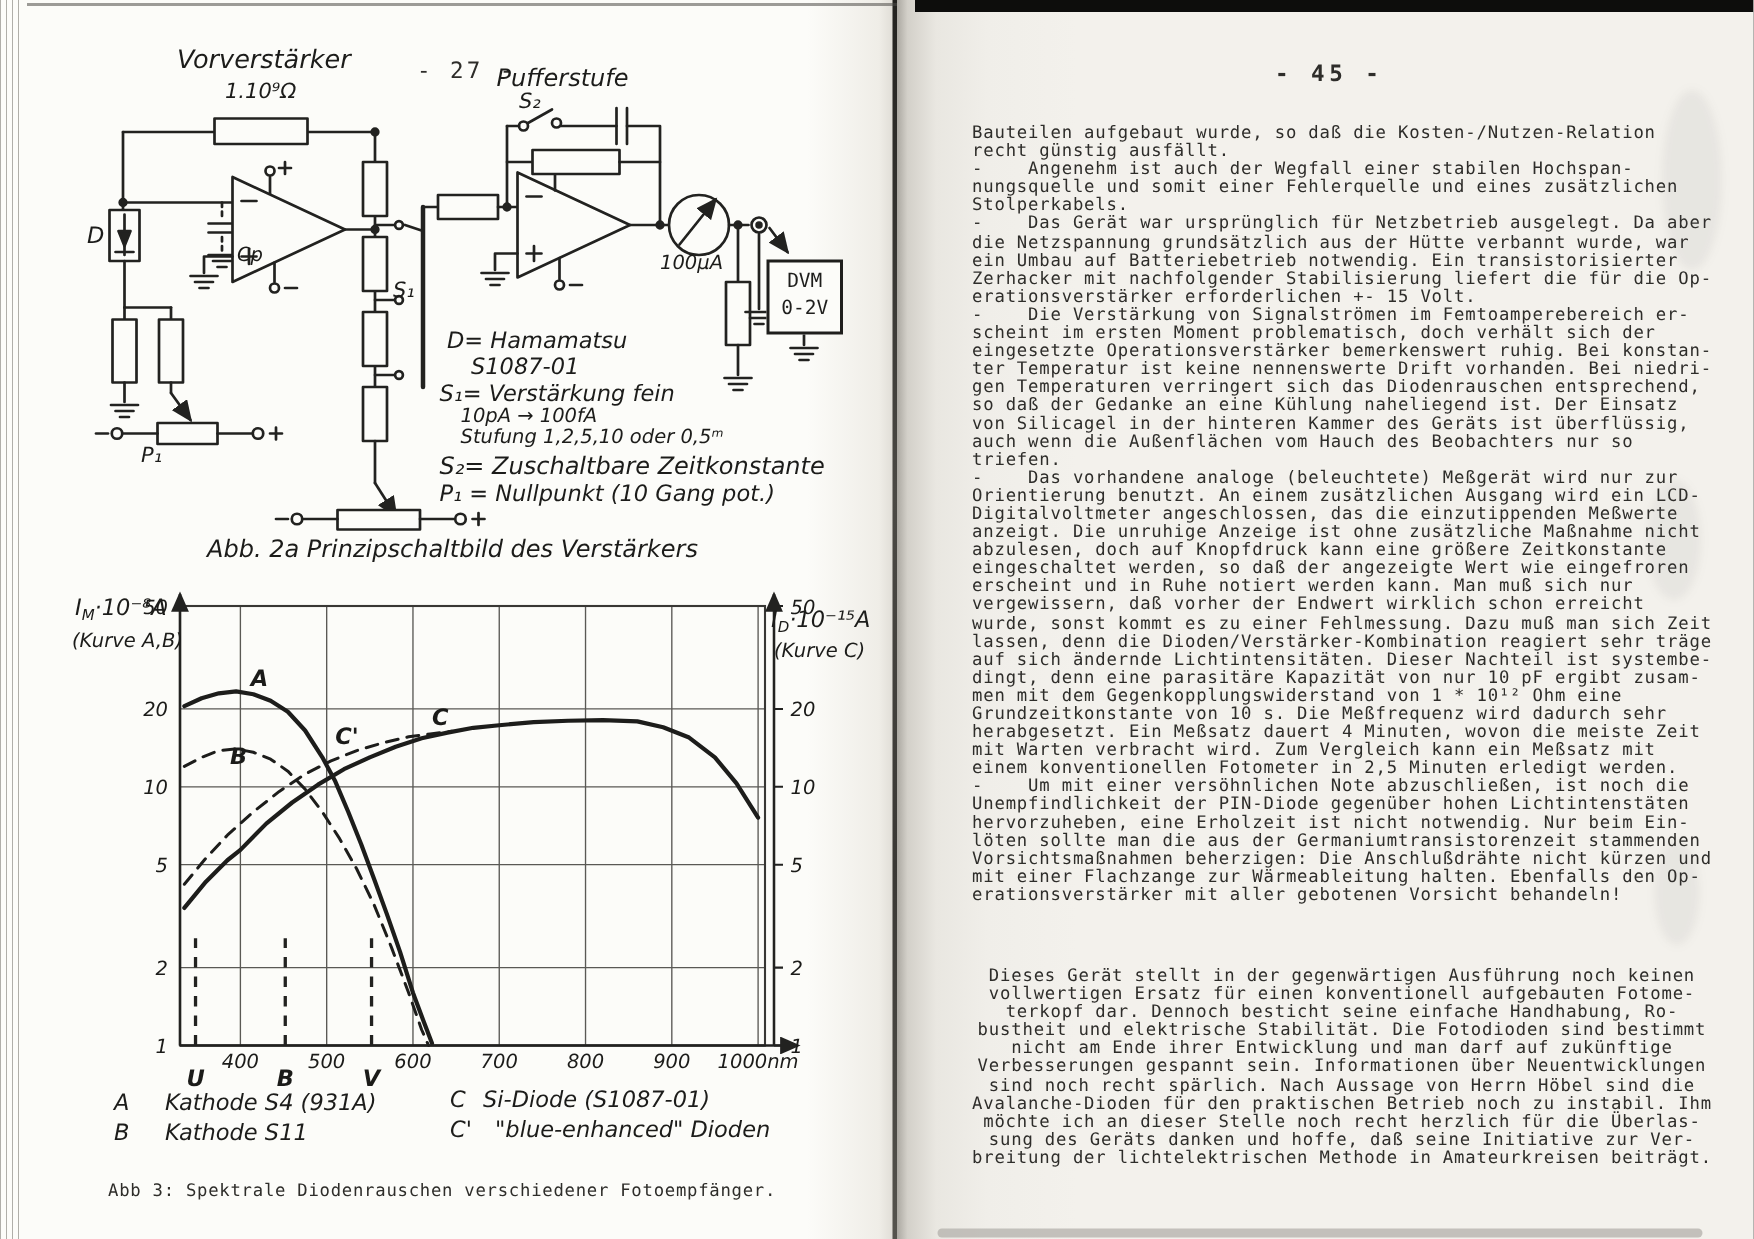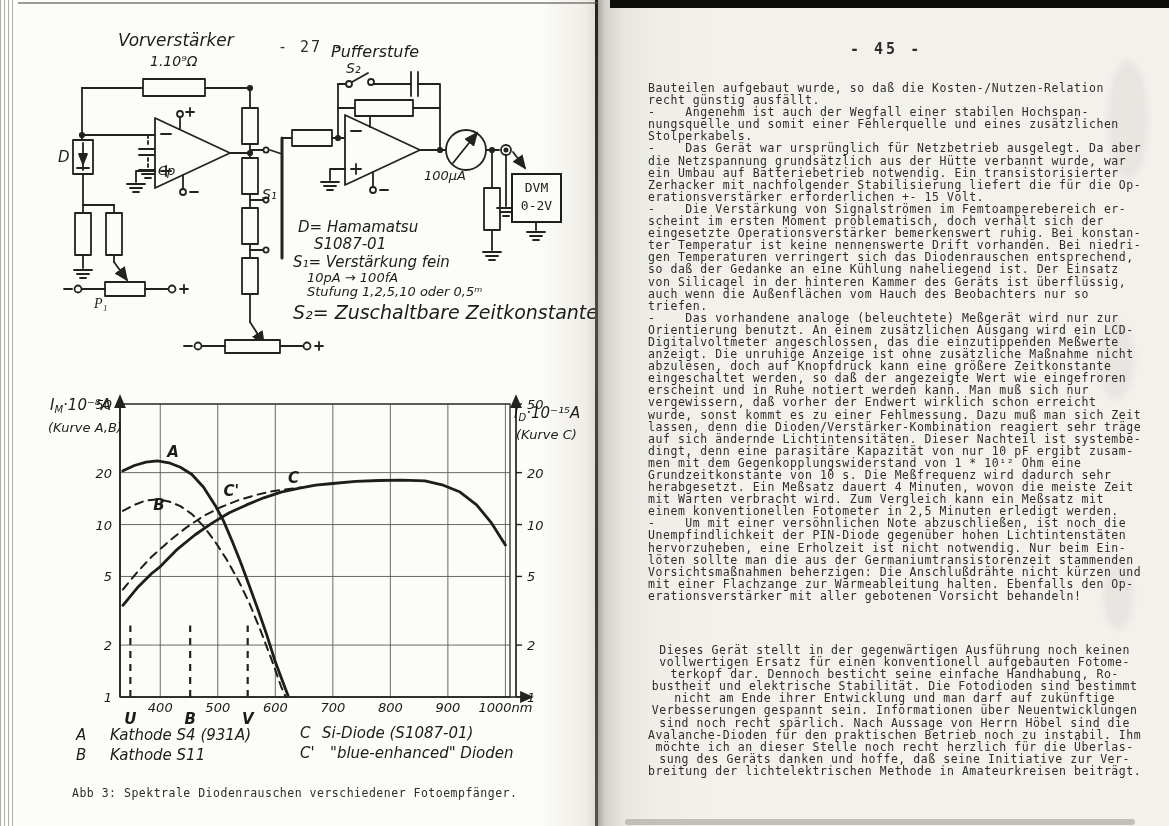--- a/index.html
+++ b/index.html
@@ -161,33 +161,35 @@
     </svg>
 
     <div class="hw" style="left:118px;top:30px;font-size:17px;">Vorverstärker</div>
     <div class="hw" style="left:150px;top:53px;font-size:14px;">1.10⁹Ω</div>
     <div class="tw" style="left:278px;top:38px;font-size:15px;letter-spacing:2px;">- 27 -</div>
     <div class="hw" style="left:331px;top:42px;font-size:16px;">Pufferstufe</div>
     <div class="hw" style="left:346px;top:60px;font-size:14px;">S₂</div>
     <div class="hw" style="left:58px;top:148px;font-size:15px;">D</div>
     <div class="hw" style="left:158px;top:163px;font-size:13px;">Cp</div>
     <div class="hw" style="left:262px;top:186px;font-size:14px;">S₁</div>
-    <div class="hw" style="left:424px;top:168px;font-size:13px;">100µA</div>
+    <div class="hw" style="left:440px;top:168px;font-size:13px;">100µA</div>
     <div id="dvm-box" class="abs">
       <div>DVM</div>
       <div>0-2V</div>
     </div>
-    <div class="hw" style="left:94px;top:296px;font-size:14px;font-family:Liberation Serif, serif;">P₁</div>
+    <div class="hw" style="left:94px;top:296px;font-size:14px;">P₁</div>
 
     <div class="hw" style="left:298px;top:218px;font-size:15px;">D= Hamamatsu</div>
     <div class="hw" style="left:314px;top:235px;font-size:15px;">S1087-01</div>
     <div class="hw" style="left:293px;top:253px;font-size:15px;">S₁= Verstärkung fein</div>
     <div class="hw" style="left:307px;top:270px;font-size:13px;">10pA → 100fA</div>
     <div class="hw" style="left:307px;top:284px;font-size:13px;">Stufung 1,2,5,10 oder 0,5ᵐ</div>
-    <div class="hw" style="left:293px;top:301px;font-size:19px;">S₂= Zuschaltbare Zeitkonstante</div>
+    <div class="hw" style="left:293px;top:301px;font-size:16px;">S₂= Zuschaltbare Zeitkonstante</div>
+    <div class="hw" style="left:293px;top:320px;font-size:15px;">P₁ = Nullpunkt (10 Gang pot.)</div>
+    <div class="hw" style="left:138px;top:356px;font-size:16px;">Abb. 2a  Prinzipschaltbild  des  Verstärkers</div>
 
     <svg id="chart-svg" style="left:75px;top:390px;" width="470" height="345" viewBox="0 0 470 345">
         <defs>
           <marker id="cah" markerWidth="9" markerHeight="7" refX="7" refY="3.5" orient="auto">
             <path d="M0,0 L8,3.5 L0,7 Z" fill="#222220"></path>
           </marker>
         </defs>
         <line x1="85.26548672566372" y1="14" x2="85.26548672566372" y2="307" stroke="#5a5955" stroke-width="0.9"></line>
         <line x1="142.78761061946904" y1="14" x2="142.78761061946904" y2="307" stroke="#5a5955" stroke-width="0.9"></line>
         <line x1="200.30973451327435" y1="14" x2="200.30973451327435" y2="307" stroke="#5a5955" stroke-width="0.9"></line>

